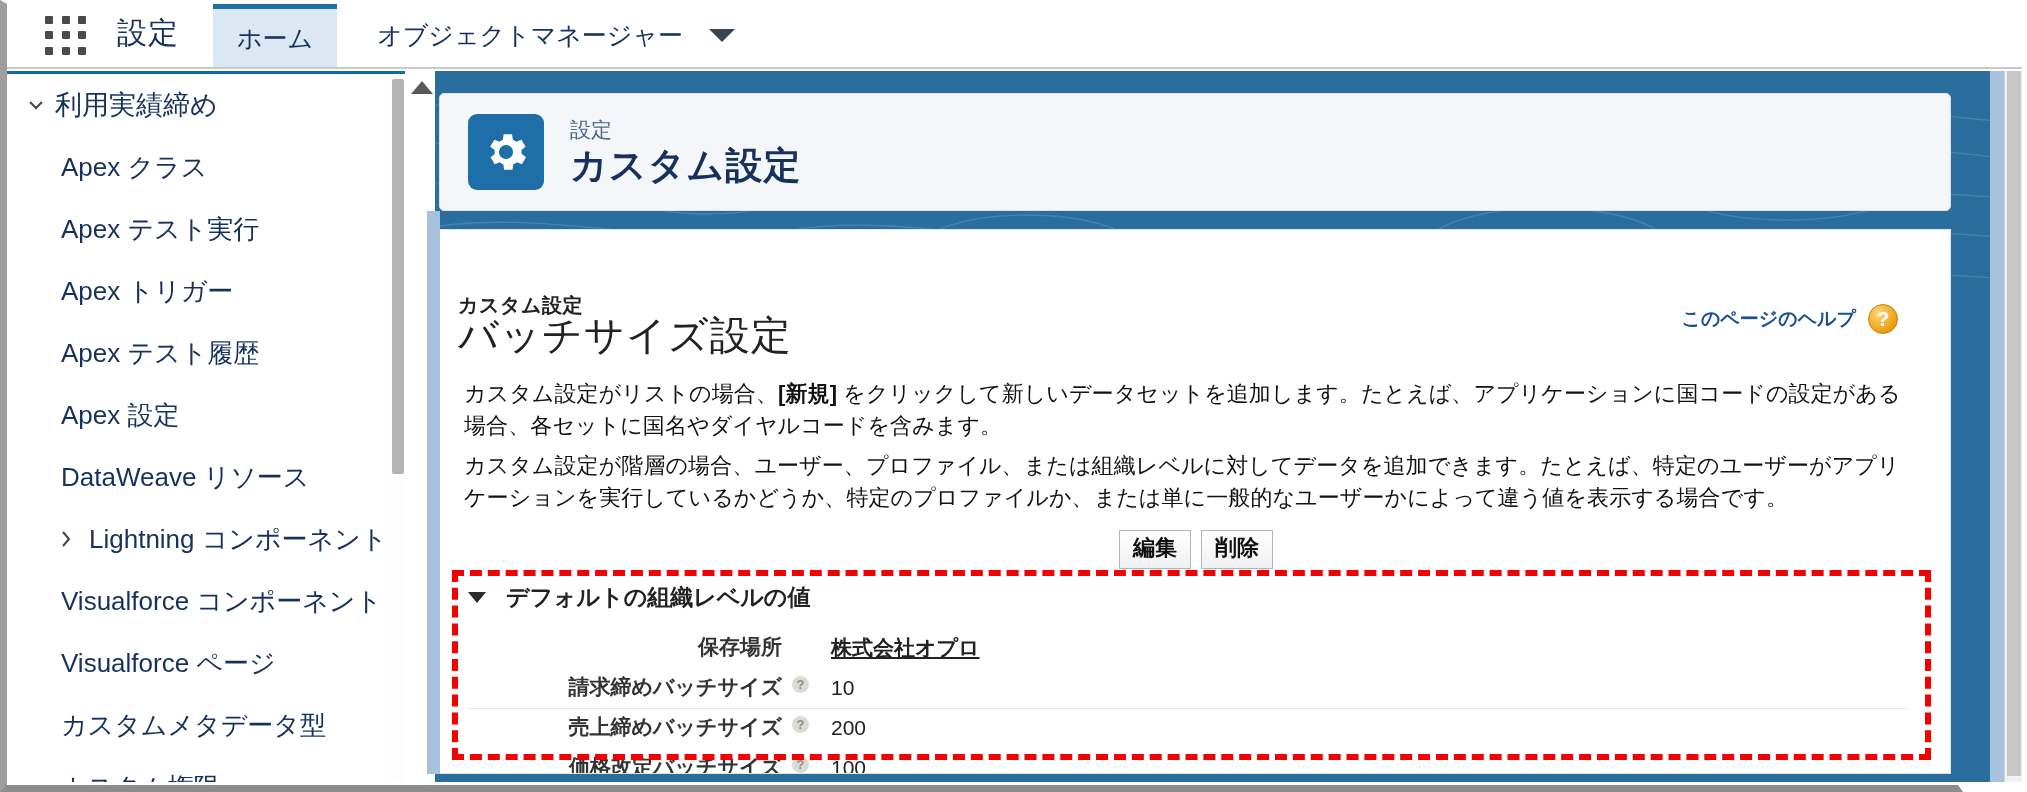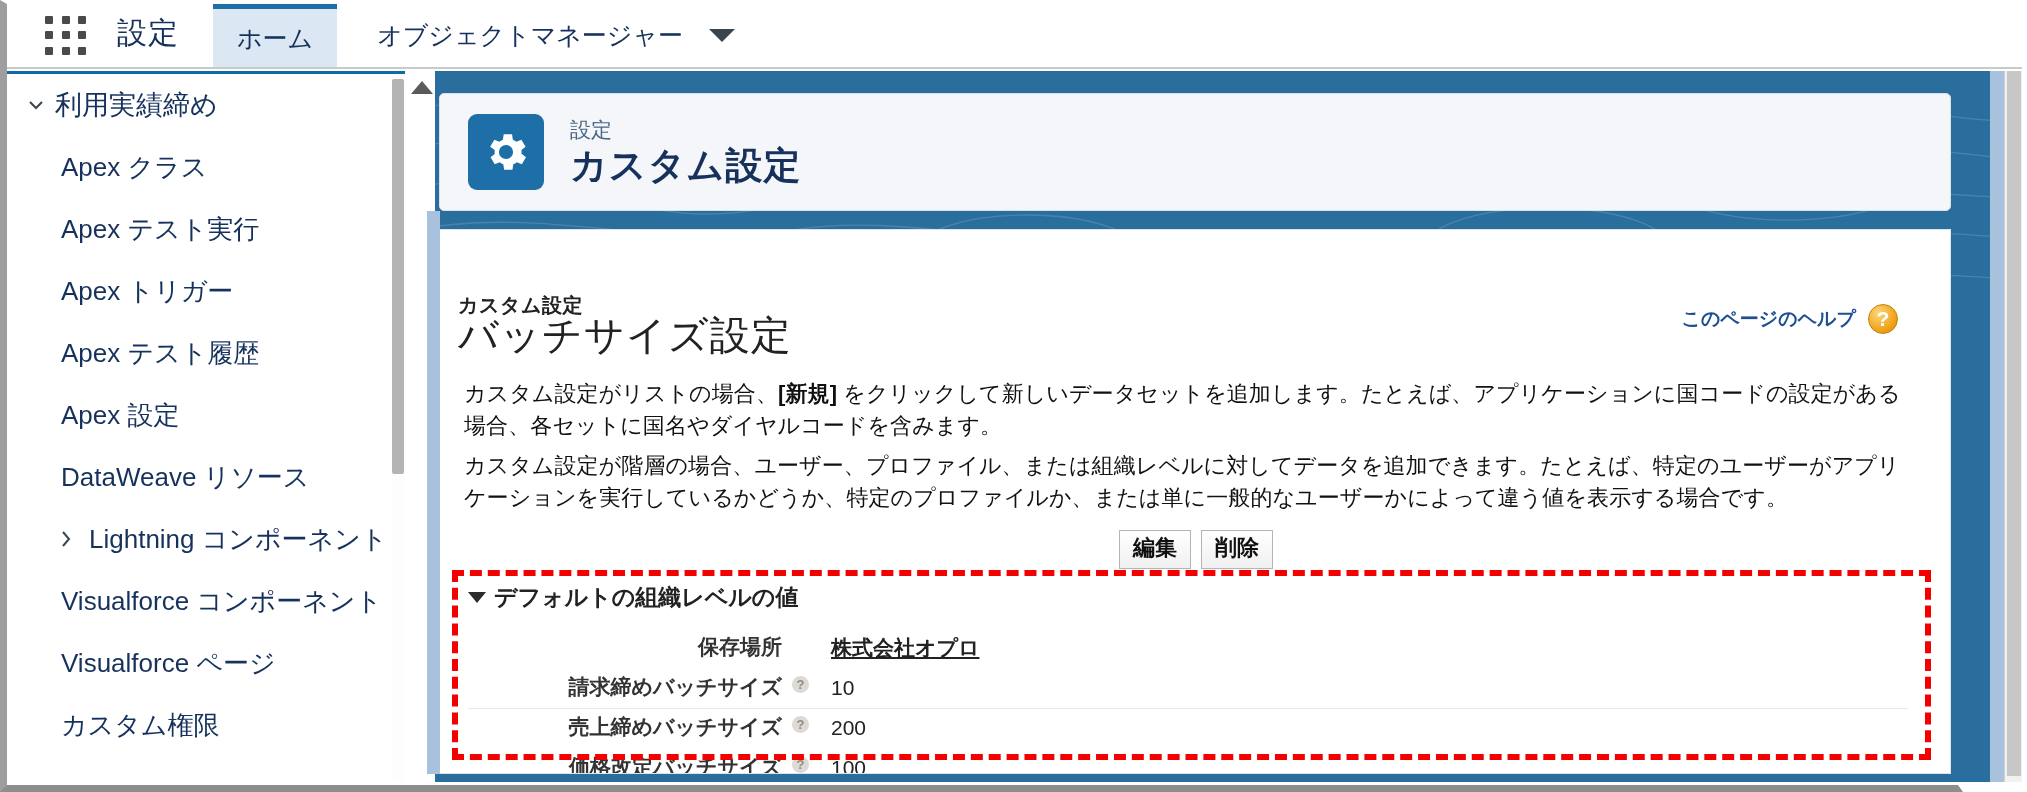--- a/index.html
+++ b/index.html
@@ -314,21 +314,21 @@
   #detail-section {
     position: absolute;
     left: 28px; top: 352px;
     width: 1440px;
   }
   #detail-section-title {
     font-size: 23px;
     font-weight: bold;
     color: #222222;
     display: flex; align-items: center;
-    gap: 8px;
+    gap: 20px;
     cursor: pointer;
     margin-bottom: 16px;
   }
   #detail-triangle {
     display: inline-block;
     width: 0; height: 0;
     border-left: 9px solid transparent;
     border-right: 9px solid transparent;
     border-top: 11px solid #2b2b2b;
   }
@@ -483,20 +483,24 @@
       </span>
       <span class="nav-label">Lightning コンポーネント</span>
     </div>
     <div class="nav-item">
       <span class="nolead"></span>
       <span class="nav-label">Visualforce コンポーネント</span>
     </div>
     <div class="nav-item">
       <span class="nolead"></span>
       <span class="nav-label">Visualforce ページ</span>
+    </div>
+    <div class="nav-item">
+      <span class="nolead"></span>
+      <span class="nav-label">カスタムメタデータ型</span>
     </div>
     <div class="nav-item">
       <span class="nolead"></span>
       <span class="nav-label">カスタム権限</span>
     </div>
 
     <div id="sidebar-scrollbar">
       <div id="sidebar-scroll-thumb"></div>
     </div>
   </div>

